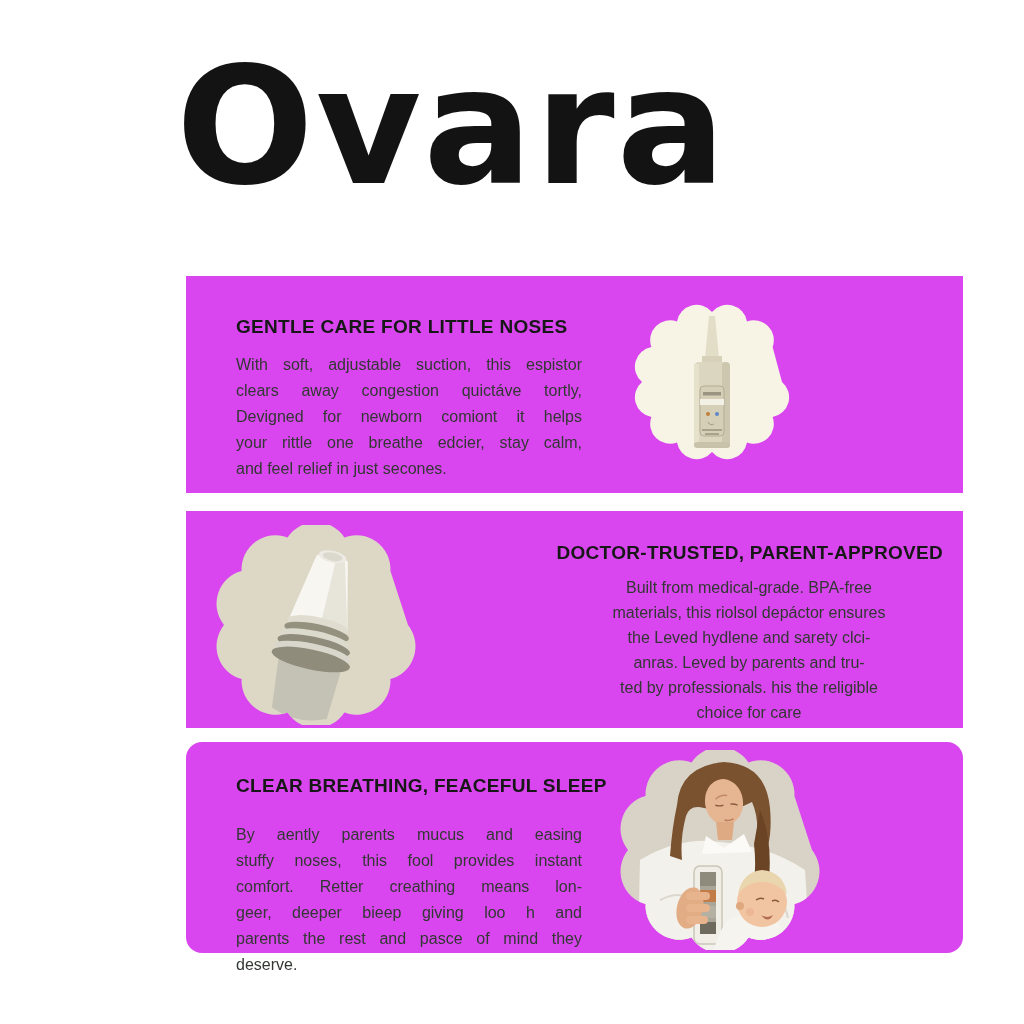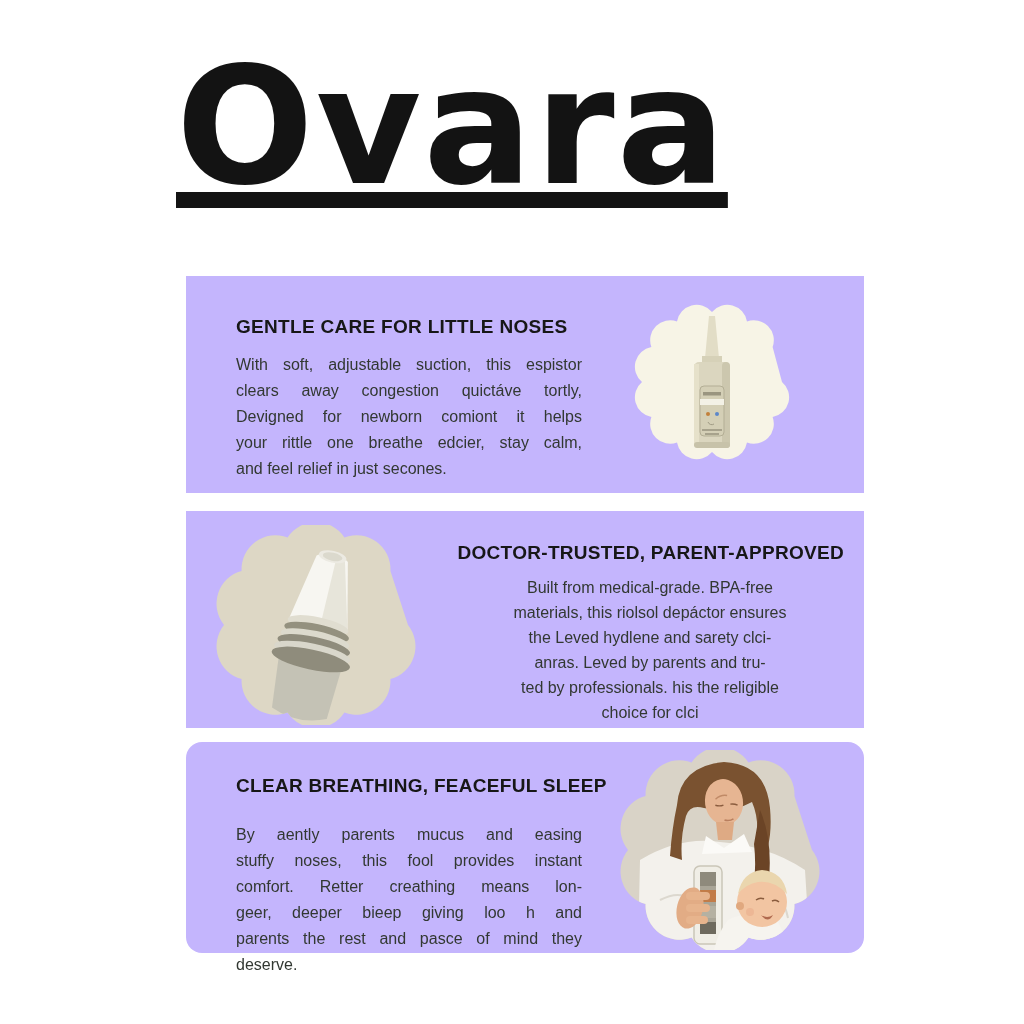--- a/index.html
+++ b/index.html
@@ -5,24 +5,23 @@
   html,body{margin:0;padding:0;}
   body{
     width:1024px;height:1024px;position:relative;background:#ffffff;
     font-family:"Liberation Sans",sans-serif;overflow:hidden;
   }
   .brand-title{
     position:absolute;left:176px;top:46px;margin:0;
     font-family:"DejaVu Sans","Liberation Sans",sans-serif;
     font-size:162px;line-height:1;font-weight:800;letter-spacing:2px;
     color:#131313;
-    text-decoration:underline;
   }
   .panel{
-    position:absolute;left:186px;width:678px;background:#c4b5fd;
+    position:absolute;left:186px;width:777px;background:#d946ef;
     overflow:visible;
   }
   .panel-1{top:276px;height:217px;}
   .panel-2{top:511px;height:217px;}
   .panel-3{top:742px;height:211px;border-radius:16px;}
   .panel-heading{
     position:absolute;margin:0;
     font-size:19px;font-weight:800;letter-spacing:0.3px;
     color:#171717;white-space:nowrap;
   }
@@ -83,21 +82,21 @@
 </section>
 
 <section class="panel panel-2">
   <h2 class="panel-heading ph-right p2-head">DOCTOR-TRUSTED, PARENT-APPROVED</h2>
   <div class="panel-body body-right p2-body">
       <div class="tline">Built from medical-grade. BPA-free</div>
       <div class="tline">materials, this riolsol depáctor ensures</div>
       <div class="tline">the Leved hydlene and sarety clci-</div>
       <div class="tline">anras. Leved by parents and tru-</div>
       <div class="tline">ted by professionals. his the religible</div>
-      <div class="tline">choice for clci</div>
+      <div class="tline">choice for care</div>
     </div>
   <svg class="blob blob-2" viewBox="0 0 200 200" aria-hidden="true">
     <defs>
       <clipPath id="clip2">
         <path d="M192,100 A34 34 0 0 1 174.43,154.08 A34 34 0 0 1 128.43,187.5 A34 34 0 0 1 71.57,187.5 A34 34 0 0 1 25.57,154.08 A34 34 0 0 1 8,100 A34 34 0 0 1 25.57,45.92 A34 34 0 0 1 71.57,12.5 A34 34 0 0 1 128.43,12.5 A34 34 0 0 1 174.43,45.92 Z"></path>
       </clipPath>
     </defs>
     <path d="M192,100 A34 34 0 0 1 174.43,154.08 A34 34 0 0 1 128.43,187.5 A34 34 0 0 1 71.57,187.5 A34 34 0 0 1 25.57,154.08 A34 34 0 0 1 8,100 A34 34 0 0 1 25.57,45.92 A34 34 0 0 1 71.57,12.5 A34 34 0 0 1 128.43,12.5 A34 34 0 0 1 174.43,45.92 Z" fill="#ddd7c5"></path>
     <g clip-path="url(#clip2)">
       <g transform="rotate(12 100 110)">

